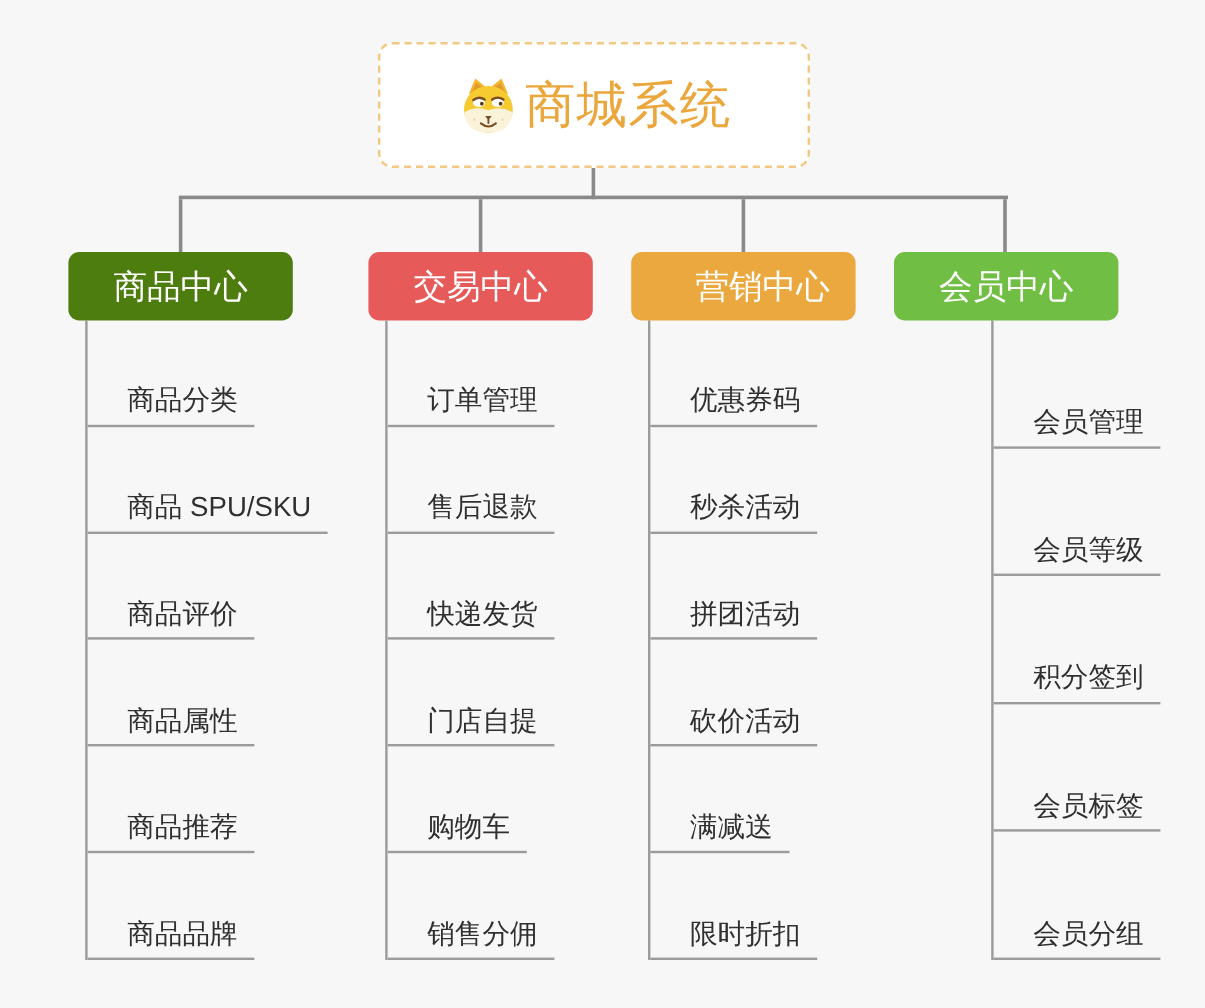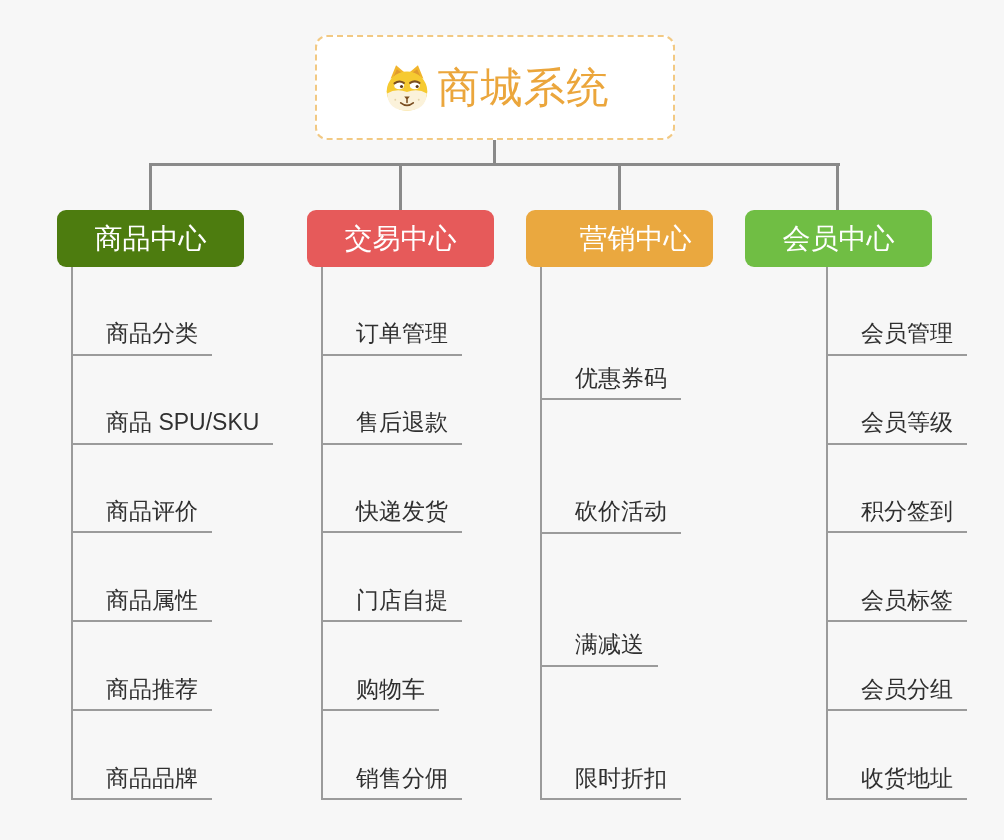--- a/index.html
+++ b/index.html
@@ -165,20 +165,26 @@
     <div class="leaf">
         <span>销售分佣</span>
       </div>
   </div>
 
   <div class="col c3">
     <div class="leaf">
         <span>优惠券码</span>
       </div>
     <div class="leaf">
+        <span>秒杀活动</span>
+      </div>
+    <div class="leaf">
+        <span>拼团活动</span>
+      </div>
+    <div class="leaf">
         <span>砍价活动</span>
       </div>
     <div class="leaf">
         <span>满减送</span>
       </div>
     <div class="leaf">
         <span>限时折扣</span>
       </div>
   </div>
 
@@ -191,18 +197,15 @@
       </div>
     <div class="leaf">
         <span>积分签到</span>
       </div>
     <div class="leaf">
         <span>会员标签</span>
       </div>
     <div class="leaf">
         <span>会员分组</span>
       </div>
-    <div class="leaf">
-        <span>收货地址</span>
-      </div>
   </div>
 
 </div>
 
 </body></html>

